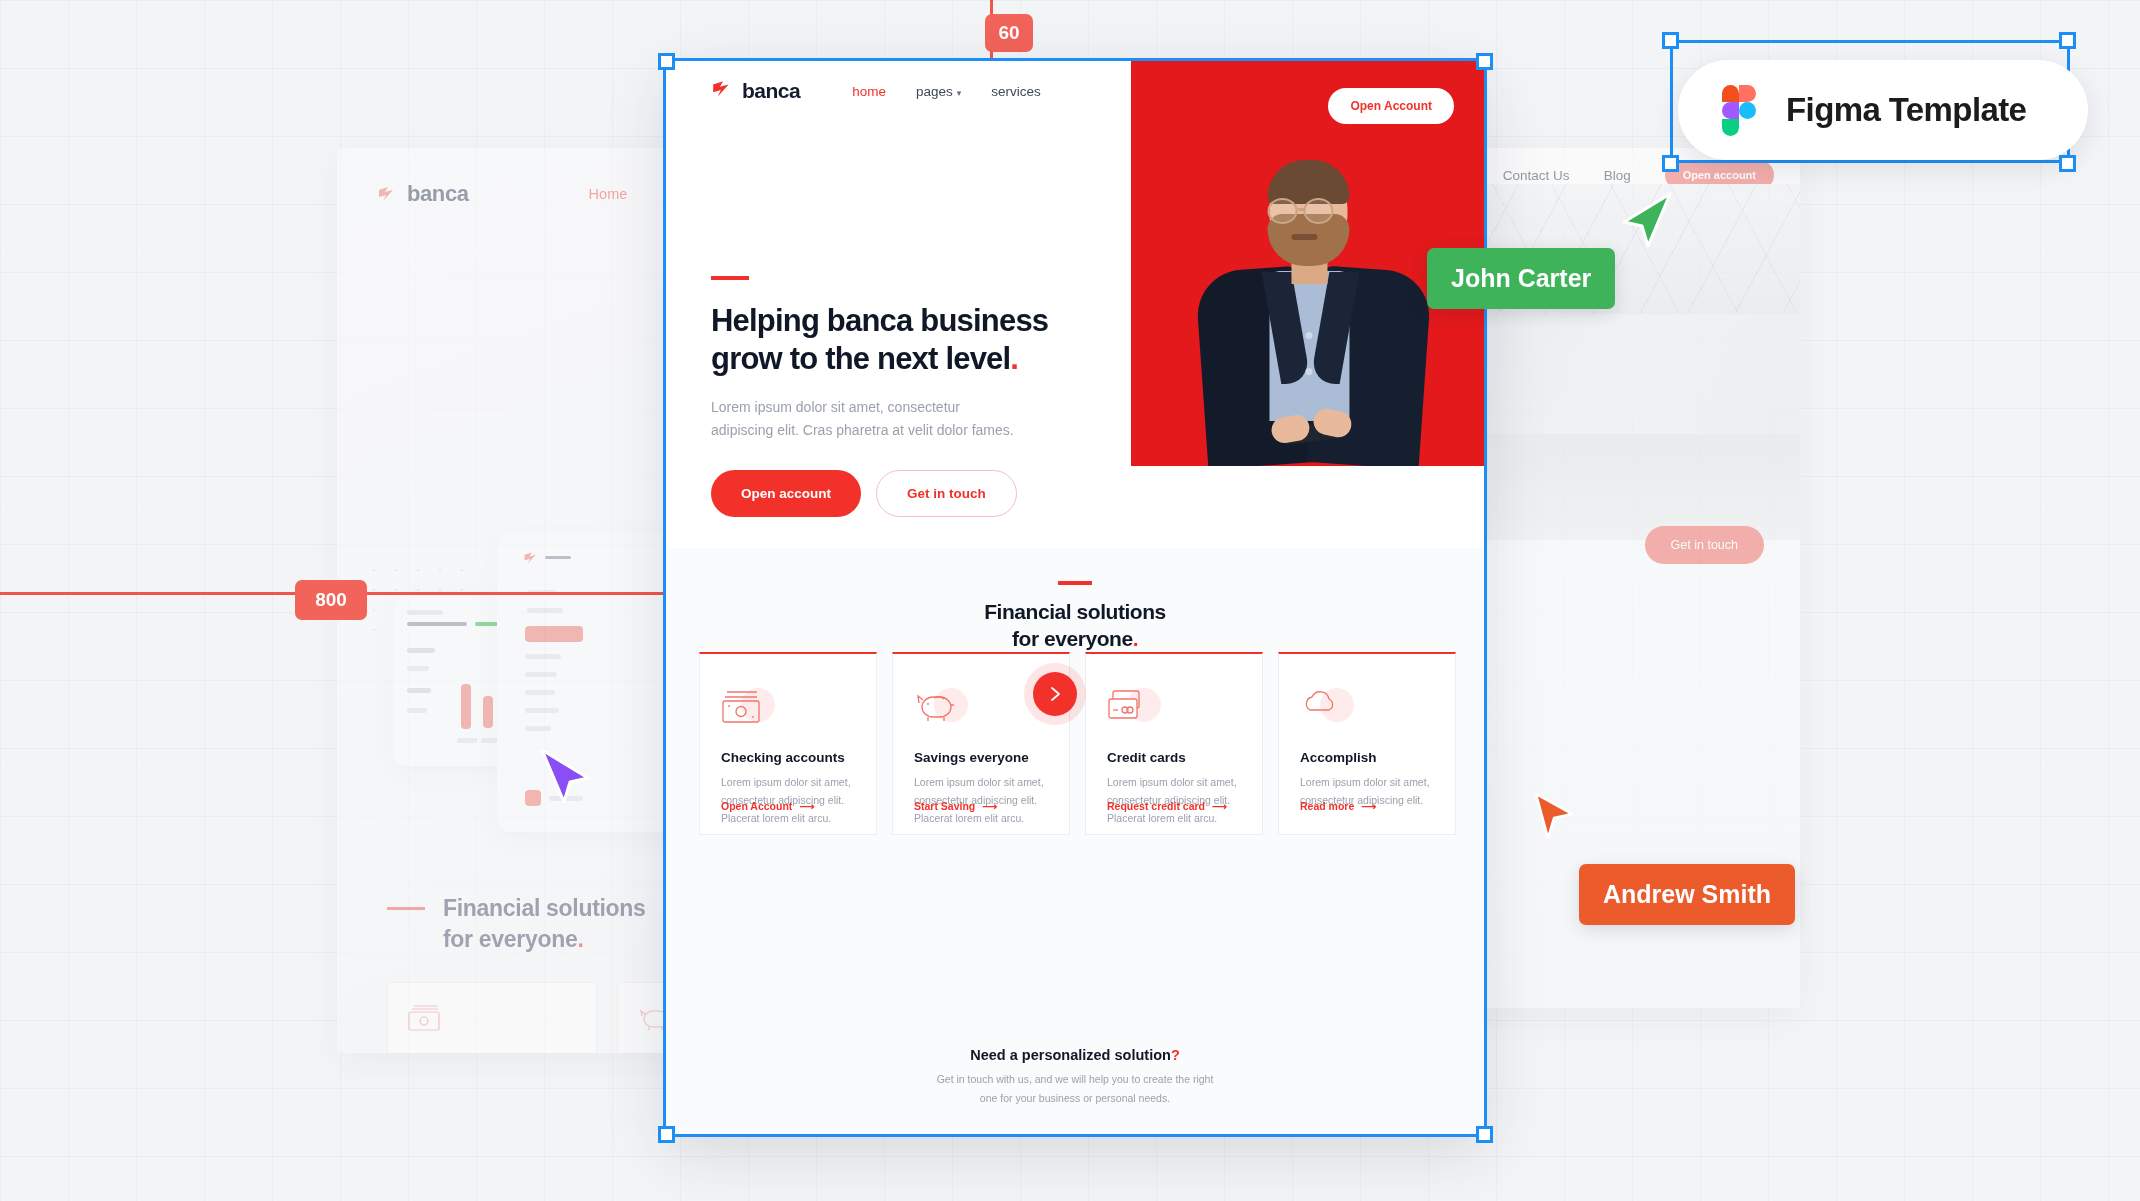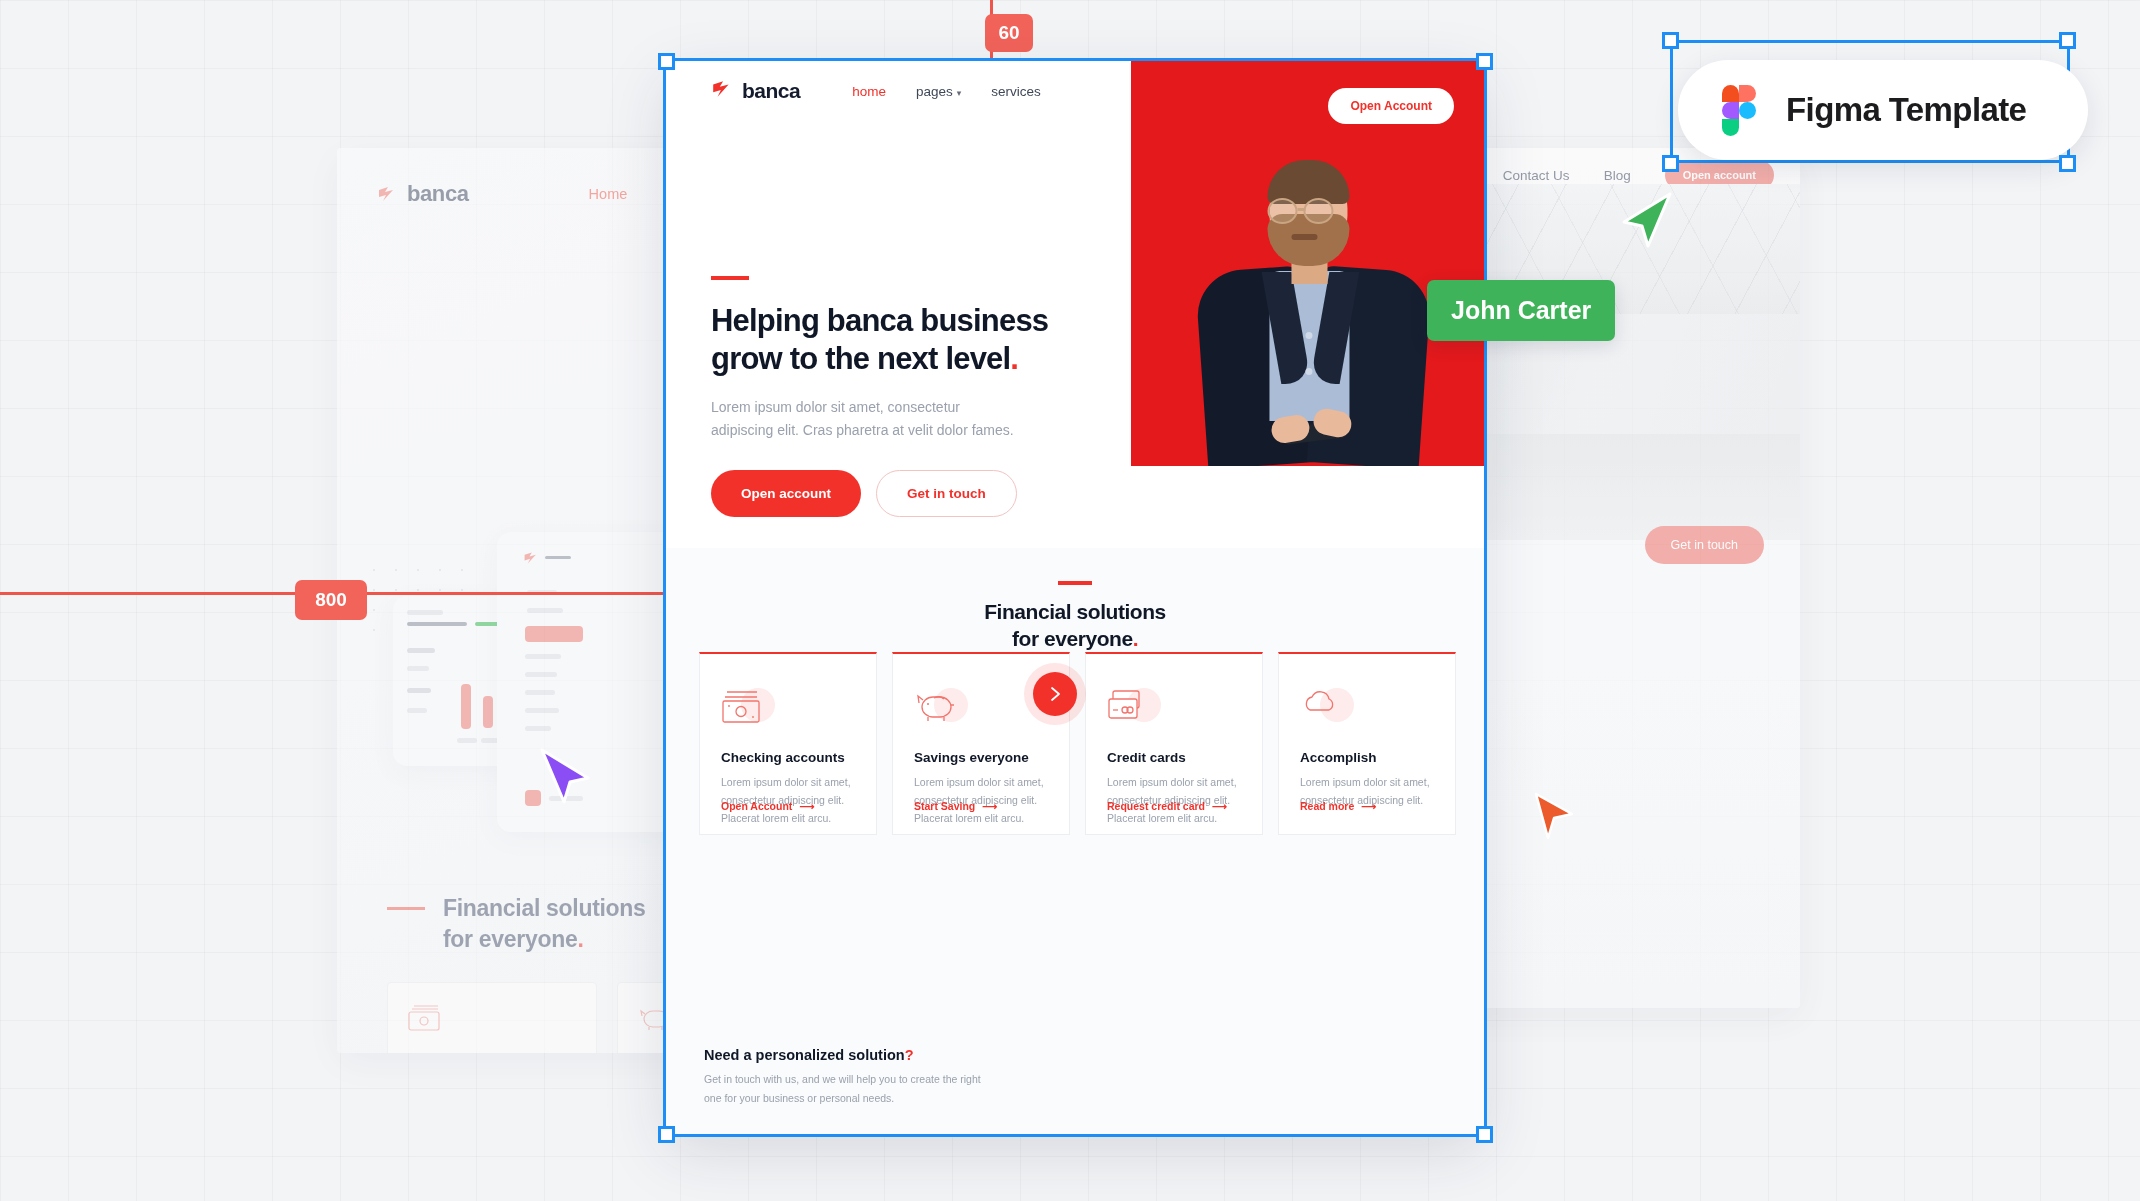--- a/index.html
+++ b/index.html
@@ -203,41 +203,41 @@
   .sc-blob { position:absolute; right:2px; top:2px; width:34px; height:34px; border-radius:50%; background:#fdeceb; }
   .sc-title { font-size:13.5px; font-weight:700; color:#101828; }
   .sc-desc { margin-top:8px; font-size:10.5px; line-height:1.72; color:#9aa1ad; }
   .sc-link { position:absolute; left:21px; bottom:22px; font-size:10.5px; font-weight:700; color:#f2312b; }
   .sc-link .arr { margin-left:7px; letter-spacing:-2px; }
 
   .sol-next { position:absolute; left:1033px; top:672px; width:44px; height:44px; border-radius:50%;
               background:#f2312b; color:#fff; display:flex; align-items:center; justify-content:center;
               font-size:19px; box-shadow:0 0 0 9px rgba(242,49,43,.12); z-index:40; }
 
-  .sol-foot { position:absolute; left:0; bottom:26px; width:100%; text-align:left;margin-left:38px; }
+  .sol-foot { position:absolute; left:0; bottom:26px; width:100%; text-align:center; }
   .sf-h { font-size:14.5px; font-weight:700; color:#101828; }
   .sf-h .q { color:#f2312b; }
   .sf-p { margin-top:7px; font-size:10.5px; line-height:1.8; color:#9aa1ad; }
 
   
   .figma-badge {
     position:absolute; left:1678px; top:60px; width:410px; height:100px;
     background:#fff; border-radius:50px; display:flex; align-items:center; gap:30px;
     padding-left:44px; box-shadow:0 8px 28px rgba(20,30,60,.10); z-index:50;
   }
   .figma-badge .ftxt { font-size:33px; font-weight:700; color:#1c1c1e; letter-spacing:-0.6px; }
   .figma-logo { position:relative; width:34px; height:50px; }
   .figma-logo i { position:absolute; width:17px; height:17px; }
   .fg-sel-line { position:absolute; background:#1d8ef5; z-index:49; }
 
   
   .name-badge { position:absolute; color:#fff; font-size:25px; font-weight:600;
                 padding:16px 24px; border-radius:7px; z-index:45; white-space:nowrap;
                 box-shadow:0 5px 18px rgba(20,30,60,.13); }
-  #badge-john { left:1427px; top:280px; background:#3eb359; }
+  #badge-john { left:1427px; top:248px; background:#3eb359; }
   #badge-sophie { left:306px; top:824px; background:#8b4ef5; }
   #badge-andrew { left:1579px; top:864px; background:#eb5b2c; }
   .cursor { position:absolute; z-index:46; }
 </style>
 </head>
 <body>
 
 <div id="canvas">
 
   <div class="bg-page-left">
@@ -577,14 +577,15 @@
     <svg width="56" height="62" viewBox="0 0 56 62">
       <path d="M4 2 L50 30 L32 34 L26 54 Z" fill="#8b4ef5" stroke="#fff" stroke-width="3" stroke-linejoin="round"></path>
     </svg>
   </div>
 
   <div class="cursor" style="left:1532px; top:792px;">
     <svg width="48" height="56" viewBox="0 0 48 56">
       <path d="M4 2 L40 22 L22 26 L16 46 Z" fill="#eb5b2c" stroke="#fff" stroke-width="2.5" stroke-linejoin="round"></path>
     </svg>
   </div>
+  <div class="name-badge" id="badge-andrew">Andrew Smith</div>
 
 </div>
 
 </body></html>

